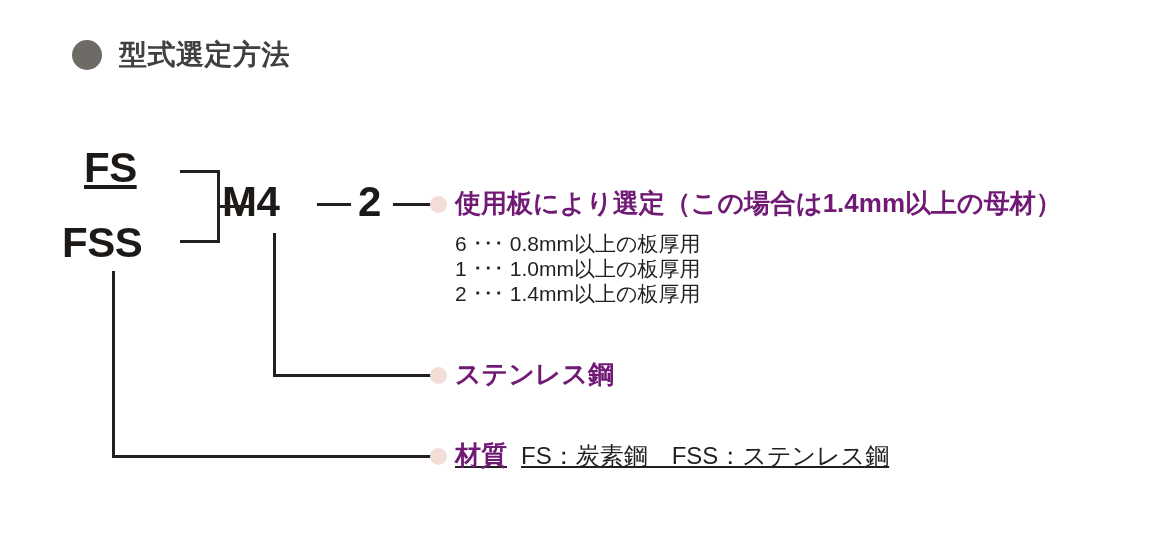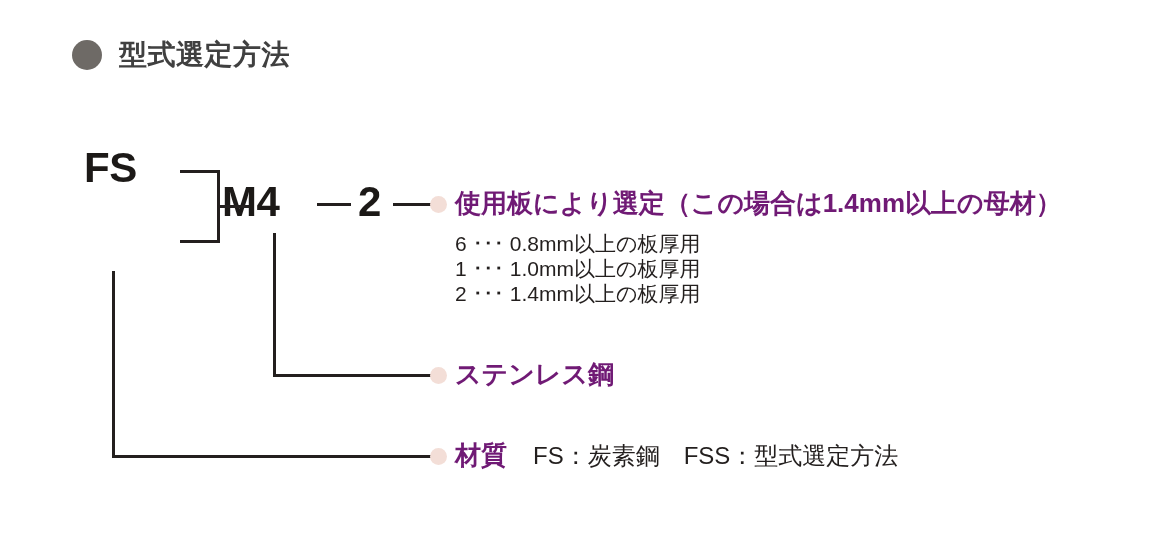--- a/index.html
+++ b/index.html
@@ -54,20 +54,21 @@
     font-weight: bold;
     color: #1c1917;
     white-space: nowrap;
     line-height: 1;
   }
   .code-fs {
     left: 84px;
     top: 147px;
     font-size: 42px;
     letter-spacing: -0.5px;
+    text-decoration: underline;
   }
   .code-fss {
     left: 62px;
     top: 222px;
     font-size: 42px;
     letter-spacing: -0.5px;
   }
   .code-m4 {
     left: 222px;
     top: 181px;
@@ -156,40 +157,42 @@
   .callout-thread {
     left: 455px;
     top: 361px;
   }
 
   .callout-material {
     left: 455px;
     top: 442px;
     display: flex;
     align-items: baseline;
-    gap: 26px;
+    gap: 14px;
+    text-decoration: underline;
   }
   .material-detail {
     font-size: 24px;
     font-weight: normal;
     color: #231f1e;
     white-space: pre;
   }
 </style>
 </head>
 <body>
 
 <div class="canvas">
 
   <div class="title-row">
     <span class="title-bullet"></span>
     <span class="title-text">型式選定方法</span>
   </div>
 
   <div class="code code-fs">FS</div>
+  <div class="code code-fss">FSS</div>
   <div class="code code-m4">M4</div>
   <div class="code code-num">2</div>
 
   <div class="hline brace-top"></div>
   <div class="hline brace-bottom"></div>
   <div class="vline brace-spine"></div>
   <div class="hline brace-stub"></div>
 
   <div class="hline dash-1"></div>
   <div class="hline dash-2"></div>
@@ -209,16 +212,16 @@
   <div class="sub-list">
     <div class="sub-item">6 ･･･ 0.8mm以上の板厚用</div>
     <div class="sub-item">1 ･･･ 1.0mm以上の板厚用</div>
     <div class="sub-item">2 ･･･ 1.4mm以上の板厚用</div>
   </div>
 
   <div class="callout callout-thread callout-heading">ステンレス鋼</div>
 
   <div class="callout callout-material">
     <span class="callout-heading">材質</span>
-    <span class="material-detail">FS：炭素鋼　FSS：型式選定方法</span>
+    <span class="material-detail">FS：炭素鋼　FSS：ステンレス鋼</span>
   </div>
 
 </div>
 
 </body></html>

